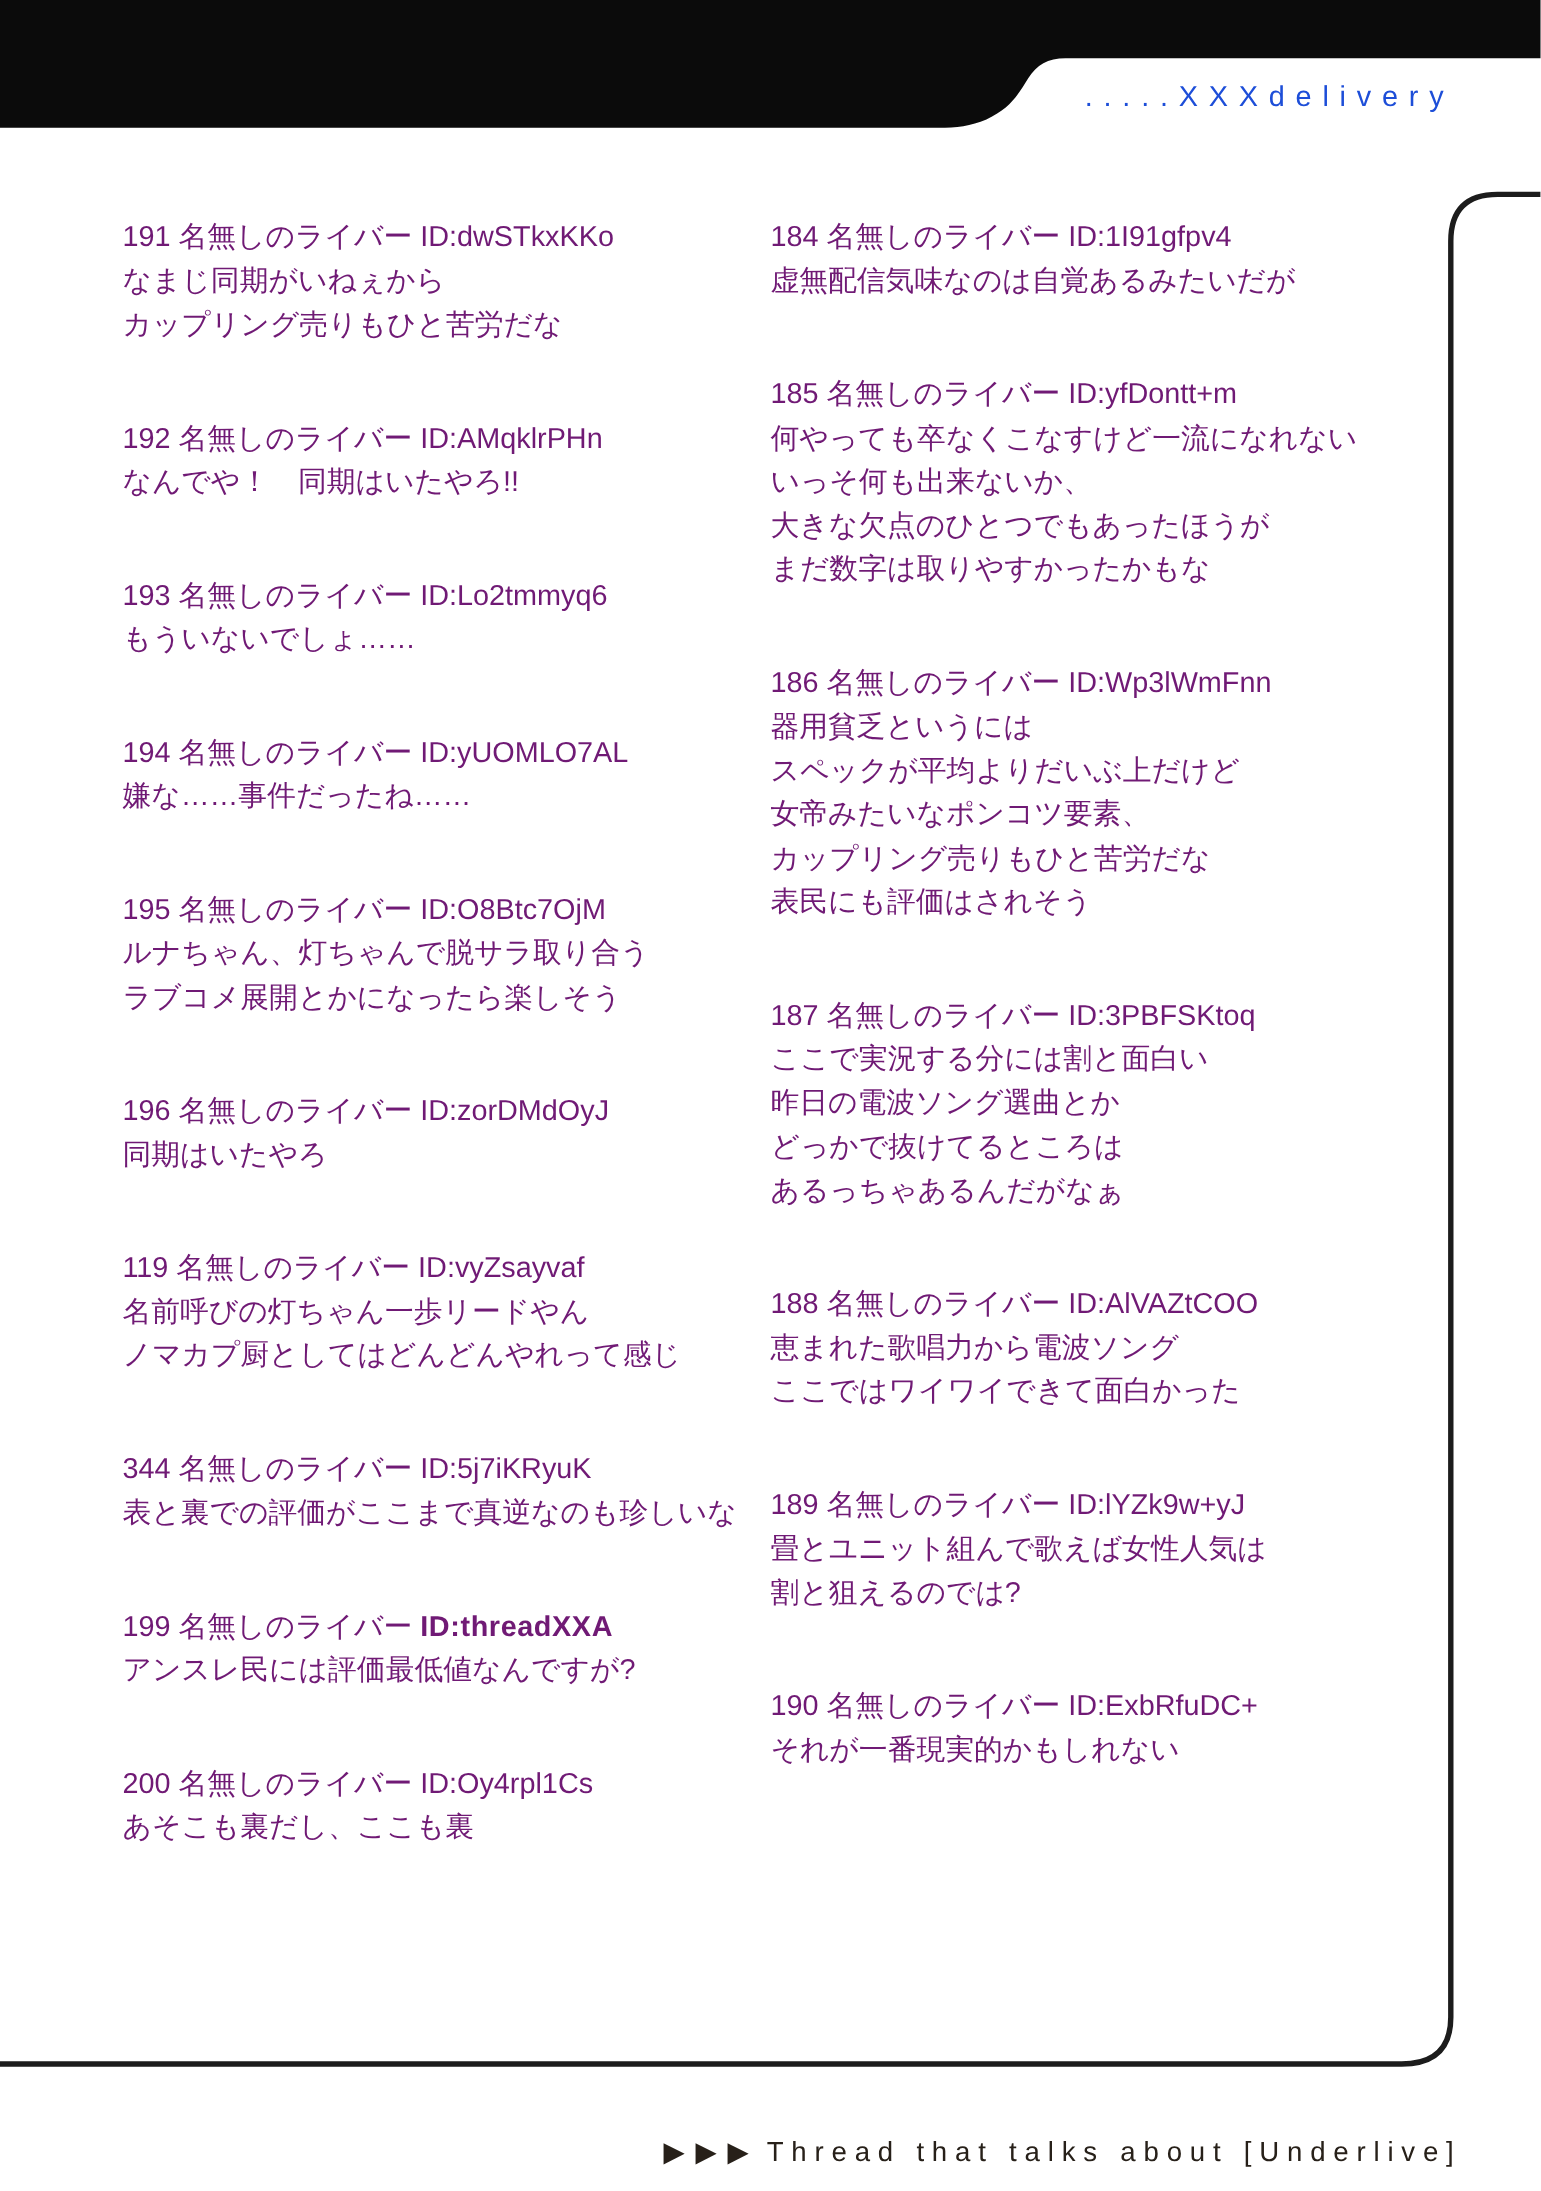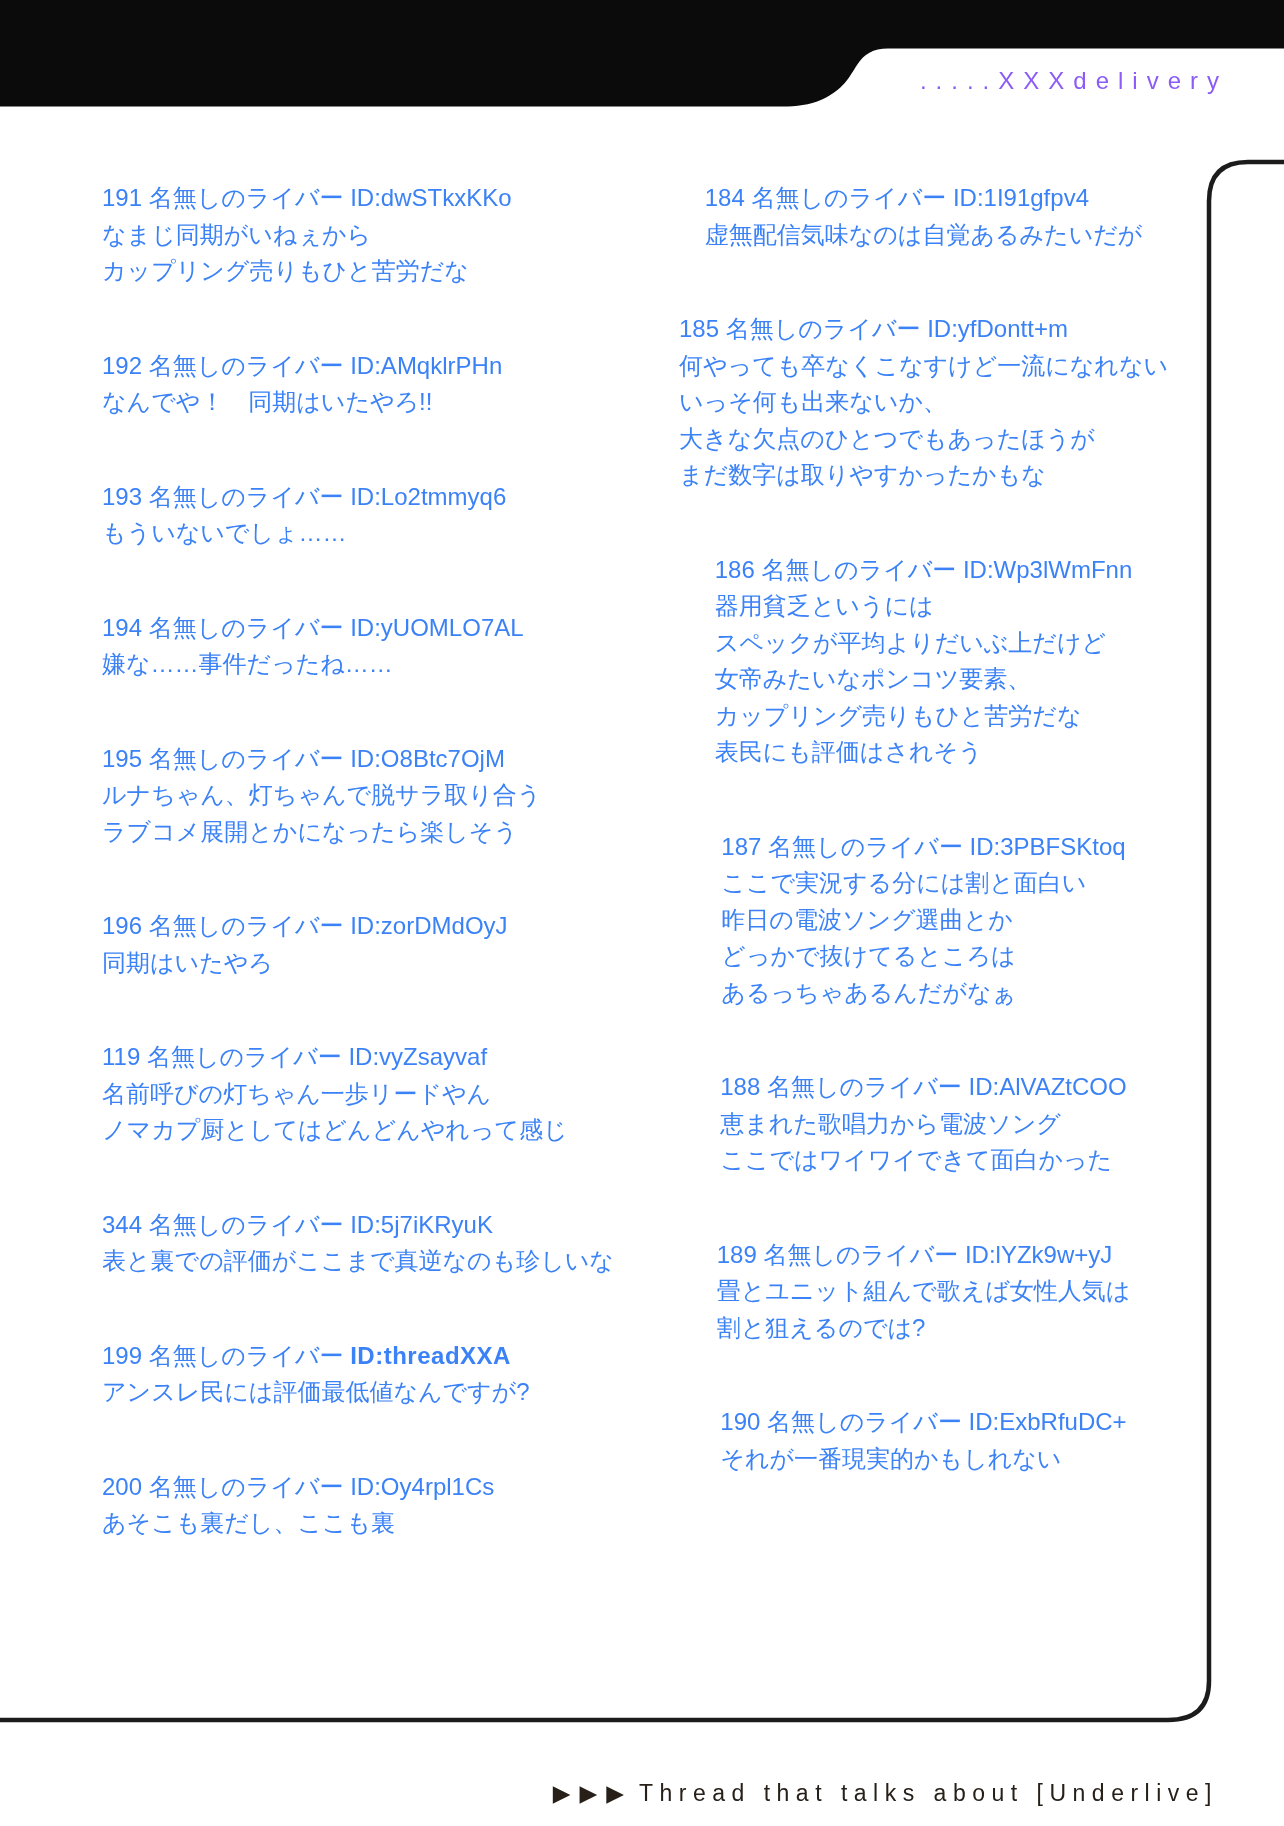--- a/index.html
+++ b/index.html
@@ -7,32 +7,32 @@
     position:relative;
     width:1284px; height:1826px;
     background:#ffffff;
     overflow:hidden;
     font-family:"Liberation Sans","DejaVu Sans",sans-serif;
   }
   .banner-svg, .frame-svg { position:absolute; top:0; left:0; display:block; }
   .frame-svg { pointer-events:none; }
 
   .brand {
-    position:absolute; top:69px; right:56px;
-    font-size:24px; letter-spacing:9px; color:#8b5cf6;
+    position:absolute; top:69px; right:72px;
+    font-size:24px; letter-spacing:9px; color:#1d4ed8;
     white-space:pre; line-height:1;
   }
 
   .col {
     position:absolute; top:180px;
     display:flex; flex-direction:column; gap:58px;
-    color:#3b82f6;
+    color:#701a75;
   }
   .col-left  { left:102px; }
-  .col-right { left:679px;align-items:center; }
+  .col-right { left:642px; }
 
   .post { font-size:24px; line-height:36.5px; }
   .post-header, .post-line { white-space:pre; }
   .post-id-bold { font-weight:800; letter-spacing:0.5px; }
 
   .footer {
     position:absolute; top:1749px; right:66px;
     font-size:23px; letter-spacing:6.5px; color:#272019;
     white-space:pre; line-height:1.3;
   }

